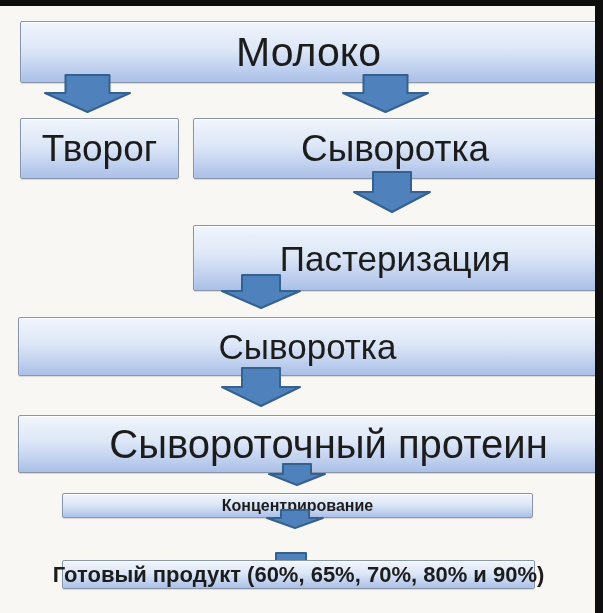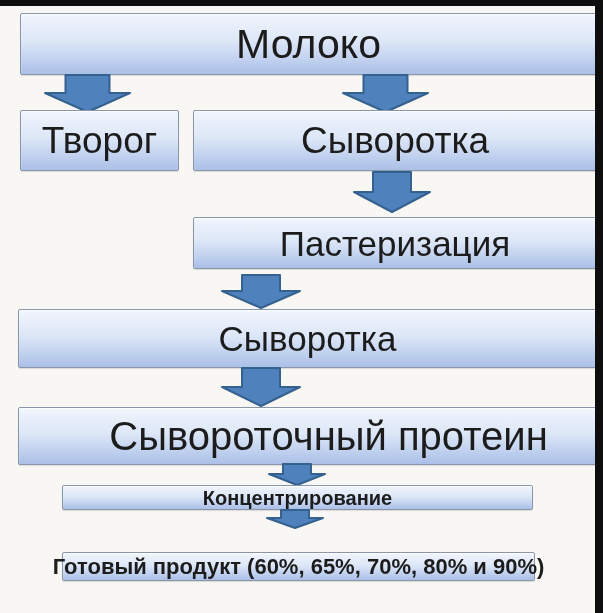--- a/index.html
+++ b/index.html
@@ -21,28 +21,29 @@
       var(--box-top, #f1f5fc) 0%,
       var(--box-mid, #dde7f7) 45%,
       var(--box-bottom, #abc0e8) 100%);
     box-shadow: inset 0 1px 1px rgba(255,255,255,0.85), 0 1px 1px rgba(0,0,0,0.12);
     display: flex;
     align-items: center;
     justify-content: center;
     color: var(--text, #1c1c1c);
     white-space: nowrap;
     line-height: 1;
+    margin-top: 8px;
   }
   .node-milk          { left: 20px;  top: 13px;  width: 577px; height: 62px; font-size: 41px; }
   .node-cottage       { left: 20px;  top: 110px; width: 159px; height: 61px; font-size: 37px; }
   .node-whey          { left: 193px; top: 110px; width: 404px; height: 61px; font-size: 37px; }
-  .node-pasteur       { left: 193px; top: 217px; width: 404px; height: 52px; font-size: 35px; }
+  .node-pasteur       { left: 193px; top: 217px; width: 404px; height: 66px; font-size: 35px; }
   .node-filtration    { left: 18px;  top: 309px; width: 579px; height: 59px; font-size: 35px; }
   .node-whey-protein  { left: 18px;  top: 407px; width: 579px; height: 58px; font-size: 40px; padding-left: 42px; }
-  .node-concentration { left: 62px;  top: 485px; width: 471px; height: 25px; font-size: 20px; font-weight: bold; }
+  .node-concentration { left: 62px;  top: 485px; width: 471px; height: 25px; font-size: 16px; font-weight: bold; }
   .node-drying        { left: 62px;  top: 528px; width: 471px; height: 25px; font-size: 16px; font-weight: bold; }
   .node-final         { left: 62px;  top: 552px; width: 473px; height: 29px; font-size: 22px; font-weight: bold; }
   .arrow { position: absolute; }
   .arrow polygon {
     fill: var(--arrow-fill, #4f81bd);
     stroke: var(--arrow-stroke, #35618f);
     stroke-width: 2;
     stroke-linejoin: round;
   }
   .frame-top {

